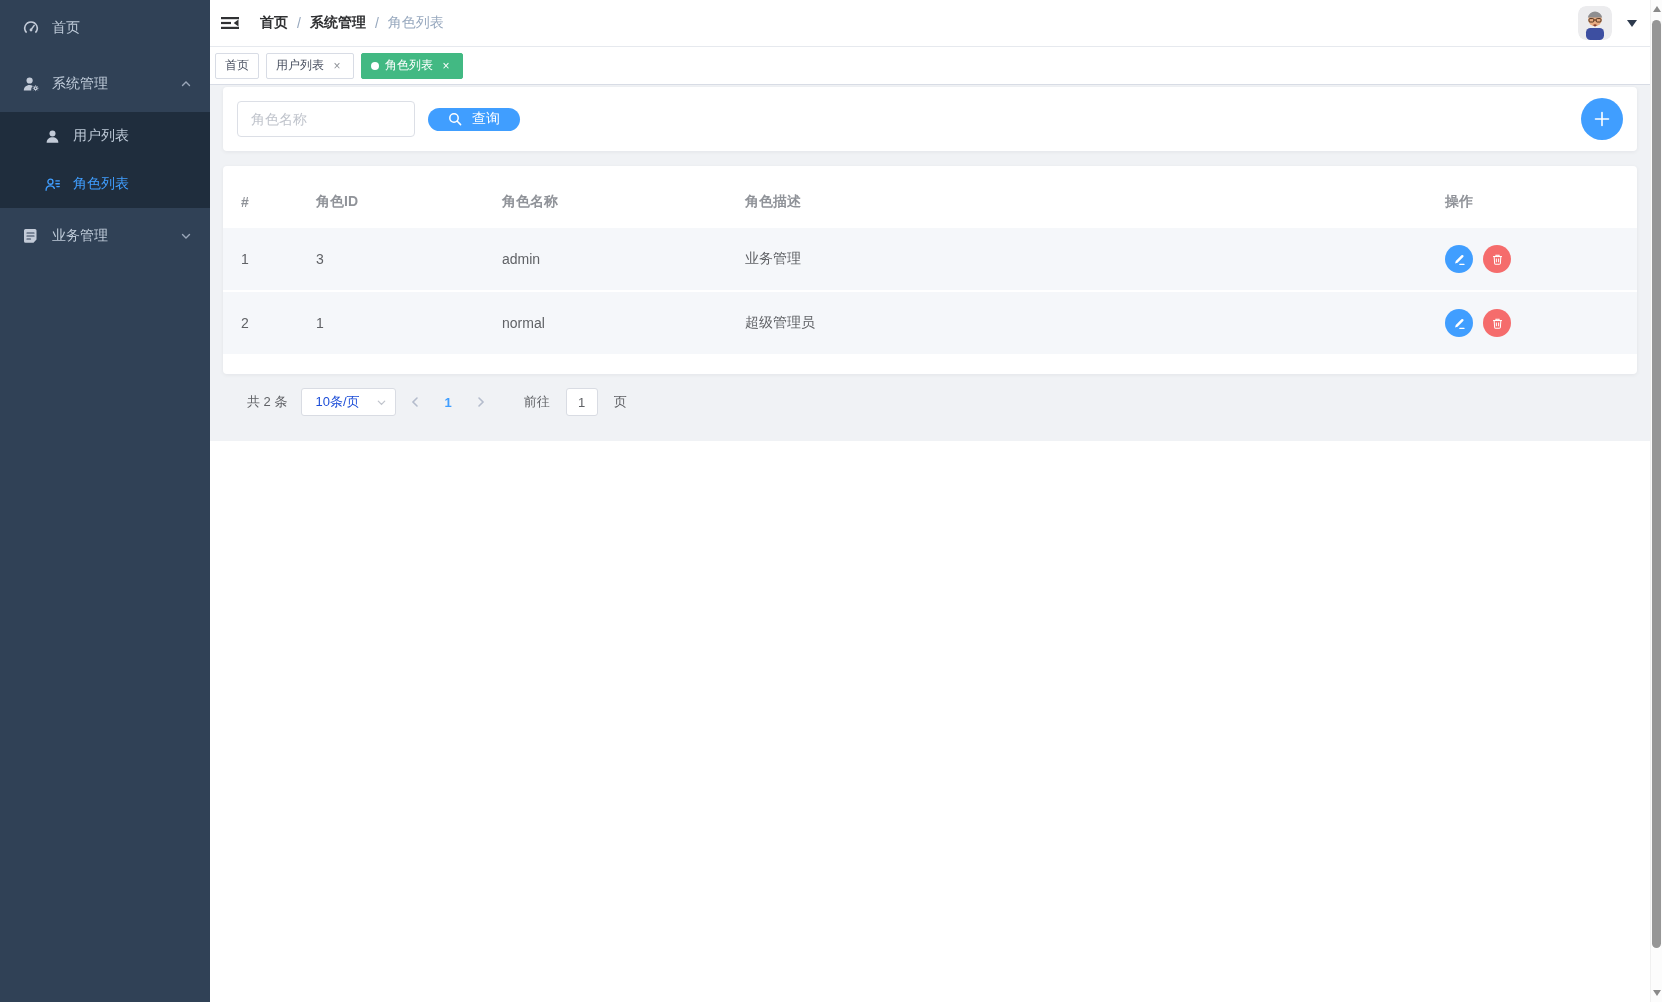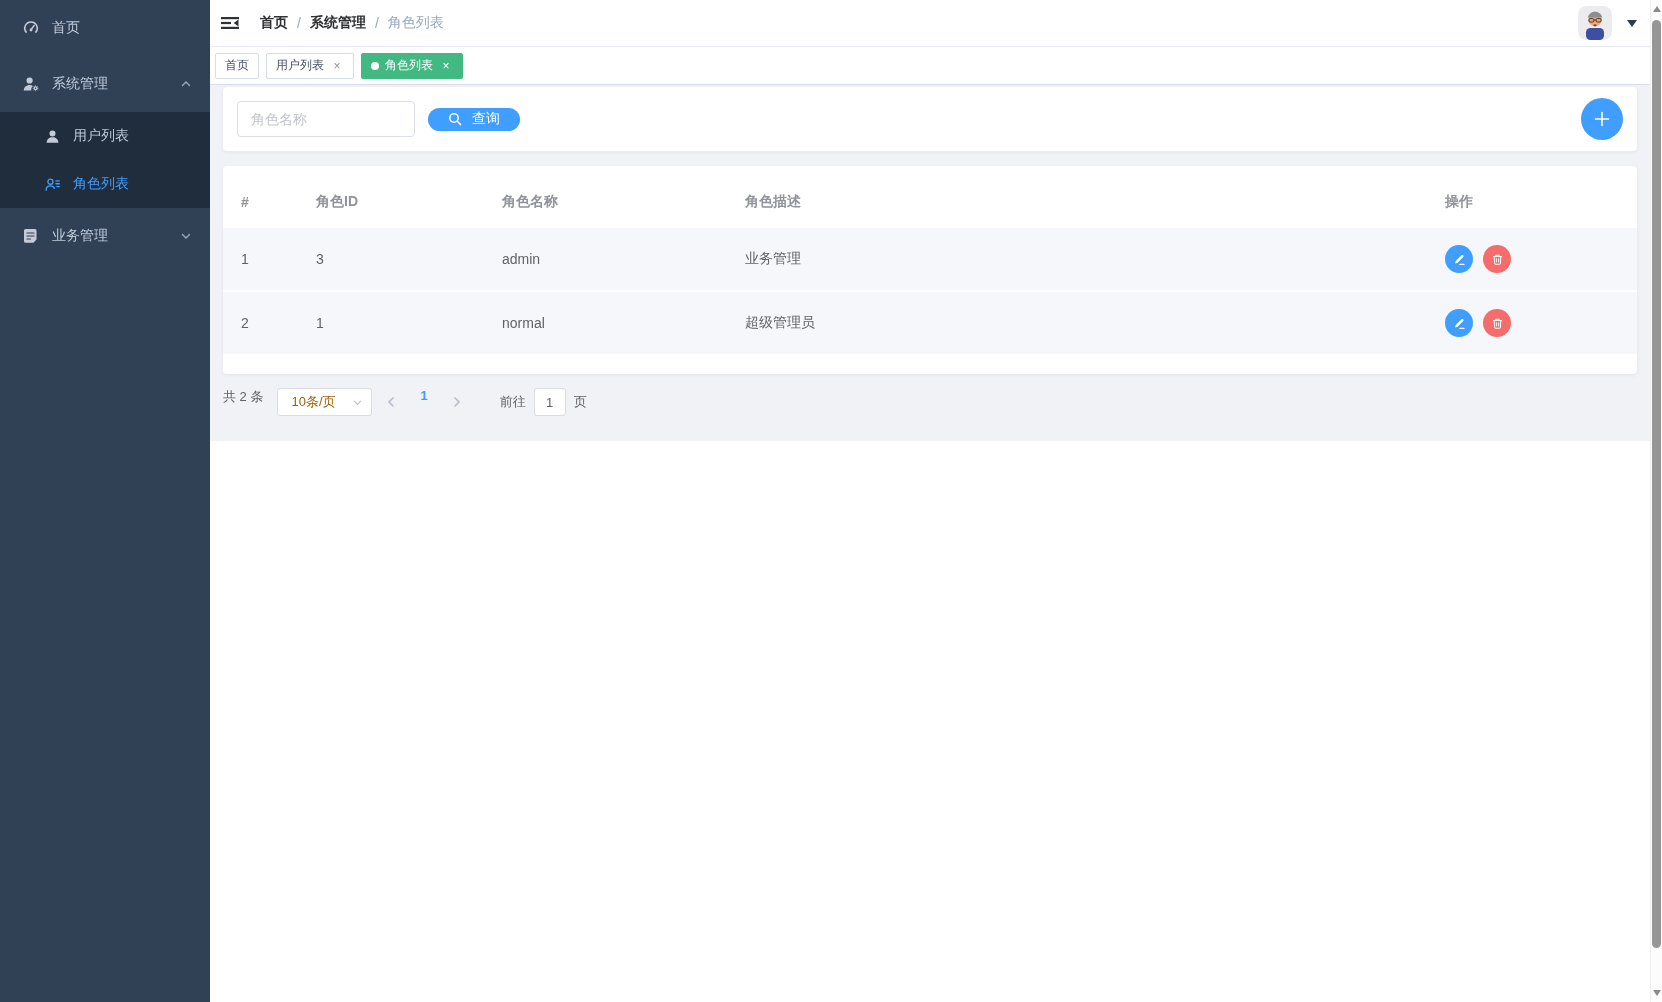--- a/index.html
+++ b/index.html
@@ -61,29 +61,29 @@
   table.data-table { width:100%; border-collapse:collapse; table-layout:fixed; }
   .data-table th { text-align:left; padding:17px 0 17px 18px; font-size:14px; color:#909399; font-weight:600; }
   .data-table td { text-align:left; padding:17px 0 17px 18px; font-size:14px; color:#606266; }
   .data-table tbody tr { background:#f5f7fa; border-bottom:2px solid #fff; }
   .row-actions { display:flex; gap:10px; }
   .icon-btn { width:28px; height:28px; border-radius:50%; border:none; display:inline-flex;
               align-items:center; justify-content:center; cursor:pointer; }
   .icon-btn.edit { background:#409eff; }
   .icon-btn.del  { background:#f56c6c; }
   
-  .pagination { margin-top:14px; display:flex; font-size:13px; color:#606266; }
+  .pagination { margin-top:14px; display:flex; align-items:center; font-size:13px; color:#606266;margin-left:24px; }
   .pg-total { margin-right:14px; }
   .pg-size { width:95px; height:28px; border:1px solid #d9dce3; border-radius:3px; background:#fff;
              display:inline-flex; align-items:center; padding:0 8px 0 13px; cursor:pointer;
-             justify-content:space-between; color:#a16207; }
+             justify-content:space-between; color:#1d4ed8; }
   .pg-arrow { margin:0 14px; display:inline-flex; align-items:center; cursor:pointer; }
   .pg-arrow:first-of-type { margin-left:26px; }
   .pg-num { color:#409eff; font-weight:700; margin:0 10px; cursor:pointer; }
-  .pg-goto { margin-left:24px; display:inline-flex; align-items:center; }
+  .pg-goto { margin-left:24px; display:inline-flex; align-items:center;gap:8px; }
   .pg-goto-input { width:32px; height:28px; border:1px solid #d9dce3; border-radius:3px; margin:0 8px;
                    text-align:center; font-size:13px; color:#606266; outline:none;
                    font-family:inherit; }
   
   .scrollbar { position:absolute; right:0; top:0; width:12px; height:1002px; background:#fcfcfc;
                border-left:1px solid #f0f0f0; z-index:20; }
   .sb-thumb { position:absolute; left:1px; top:20px; width:9px; height:928px; border-radius:5px; background:#969696; cursor:pointer; }
   .sb-up, .sb-down { position:absolute; left:2px; width:0; height:0; border:4px solid transparent; cursor:pointer; }
   .sb-up   { top:6px;  border-bottom:6px solid #8a8a8a; border-top:none; }
   .sb-down { bottom:6px; border-top:6px solid #8a8a8a; border-bottom:none; }

